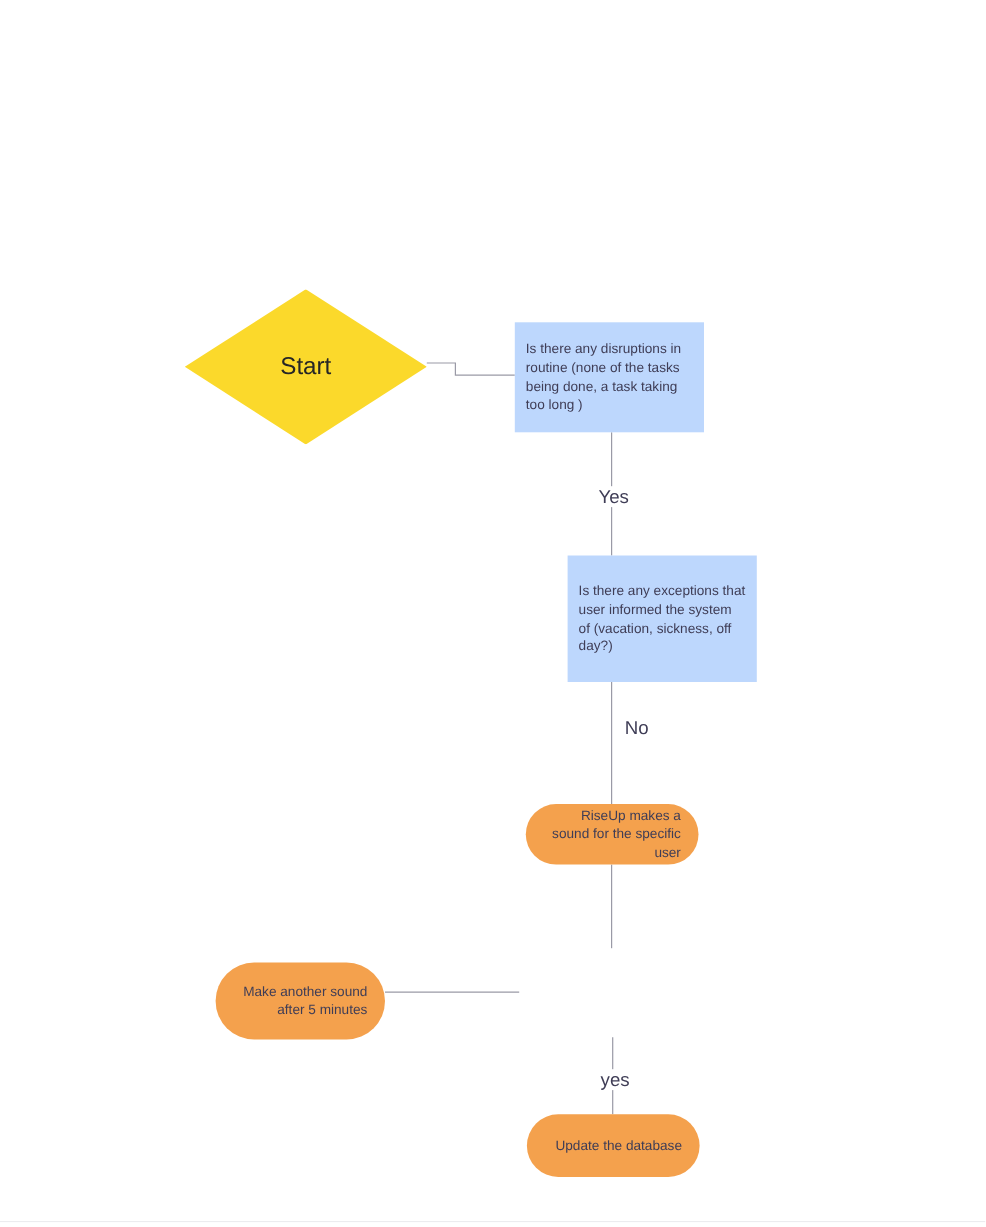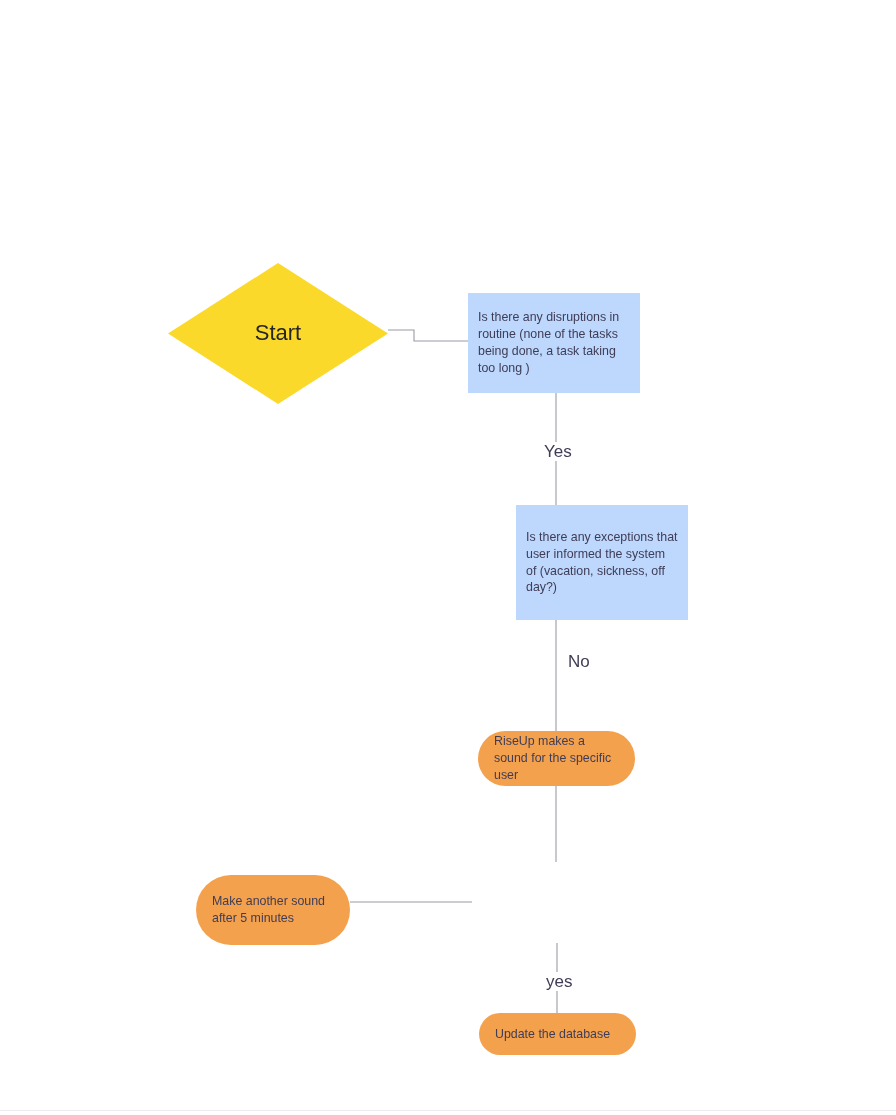--- a/index.html
+++ b/index.html
@@ -56,21 +56,21 @@
   
   .pill {
     background: #f4a14d;
     border-radius: 999px;
     justify-content: center;
   }
   .pill .label {
     padding: 0 16px;
     font-size: 12.4px;
     line-height: 1.36;
-    text-align: left;
+    text-align: right;
   }
   
   .diamond {
     justify-content: flex-start;
   }
   .diamond .diamond-shape {
     position: absolute;
     left: 0;
     top: 0;
     width: 100%;
@@ -144,21 +144,21 @@
 
   <div class="node pill" style="left:478px; top:731px; width:157px; height:55px;">
     <span class="label">RiseUp makes a sound for the specific user</span>
   </div>
 
   <div class="node pill" style="left:196px; top:875px; width:154px; height:70px;">
     <span class="label">Make another sound after 5 minutes</span>
   </div>
 
 
-  <div class="node pill" style="left:479px; top:1013px; width:157px; height:42px;">
+  <div class="node pill" style="left:479px; top:1013px; width:157px; height:57px;">
     <span class="label">Update the database</span>
   </div>
 
   <span class="edge-label" style="left:541px; top:442px;">Yes</span>
 
   <span class="edge-label" style="left:546px; top:652px;margin-left:19px;">No</span>
 
   <span class="edge-label" style="left:543px; top:972px;">yes</span>
 
   <div class="page-rule" style="top:1110px;"></div>

